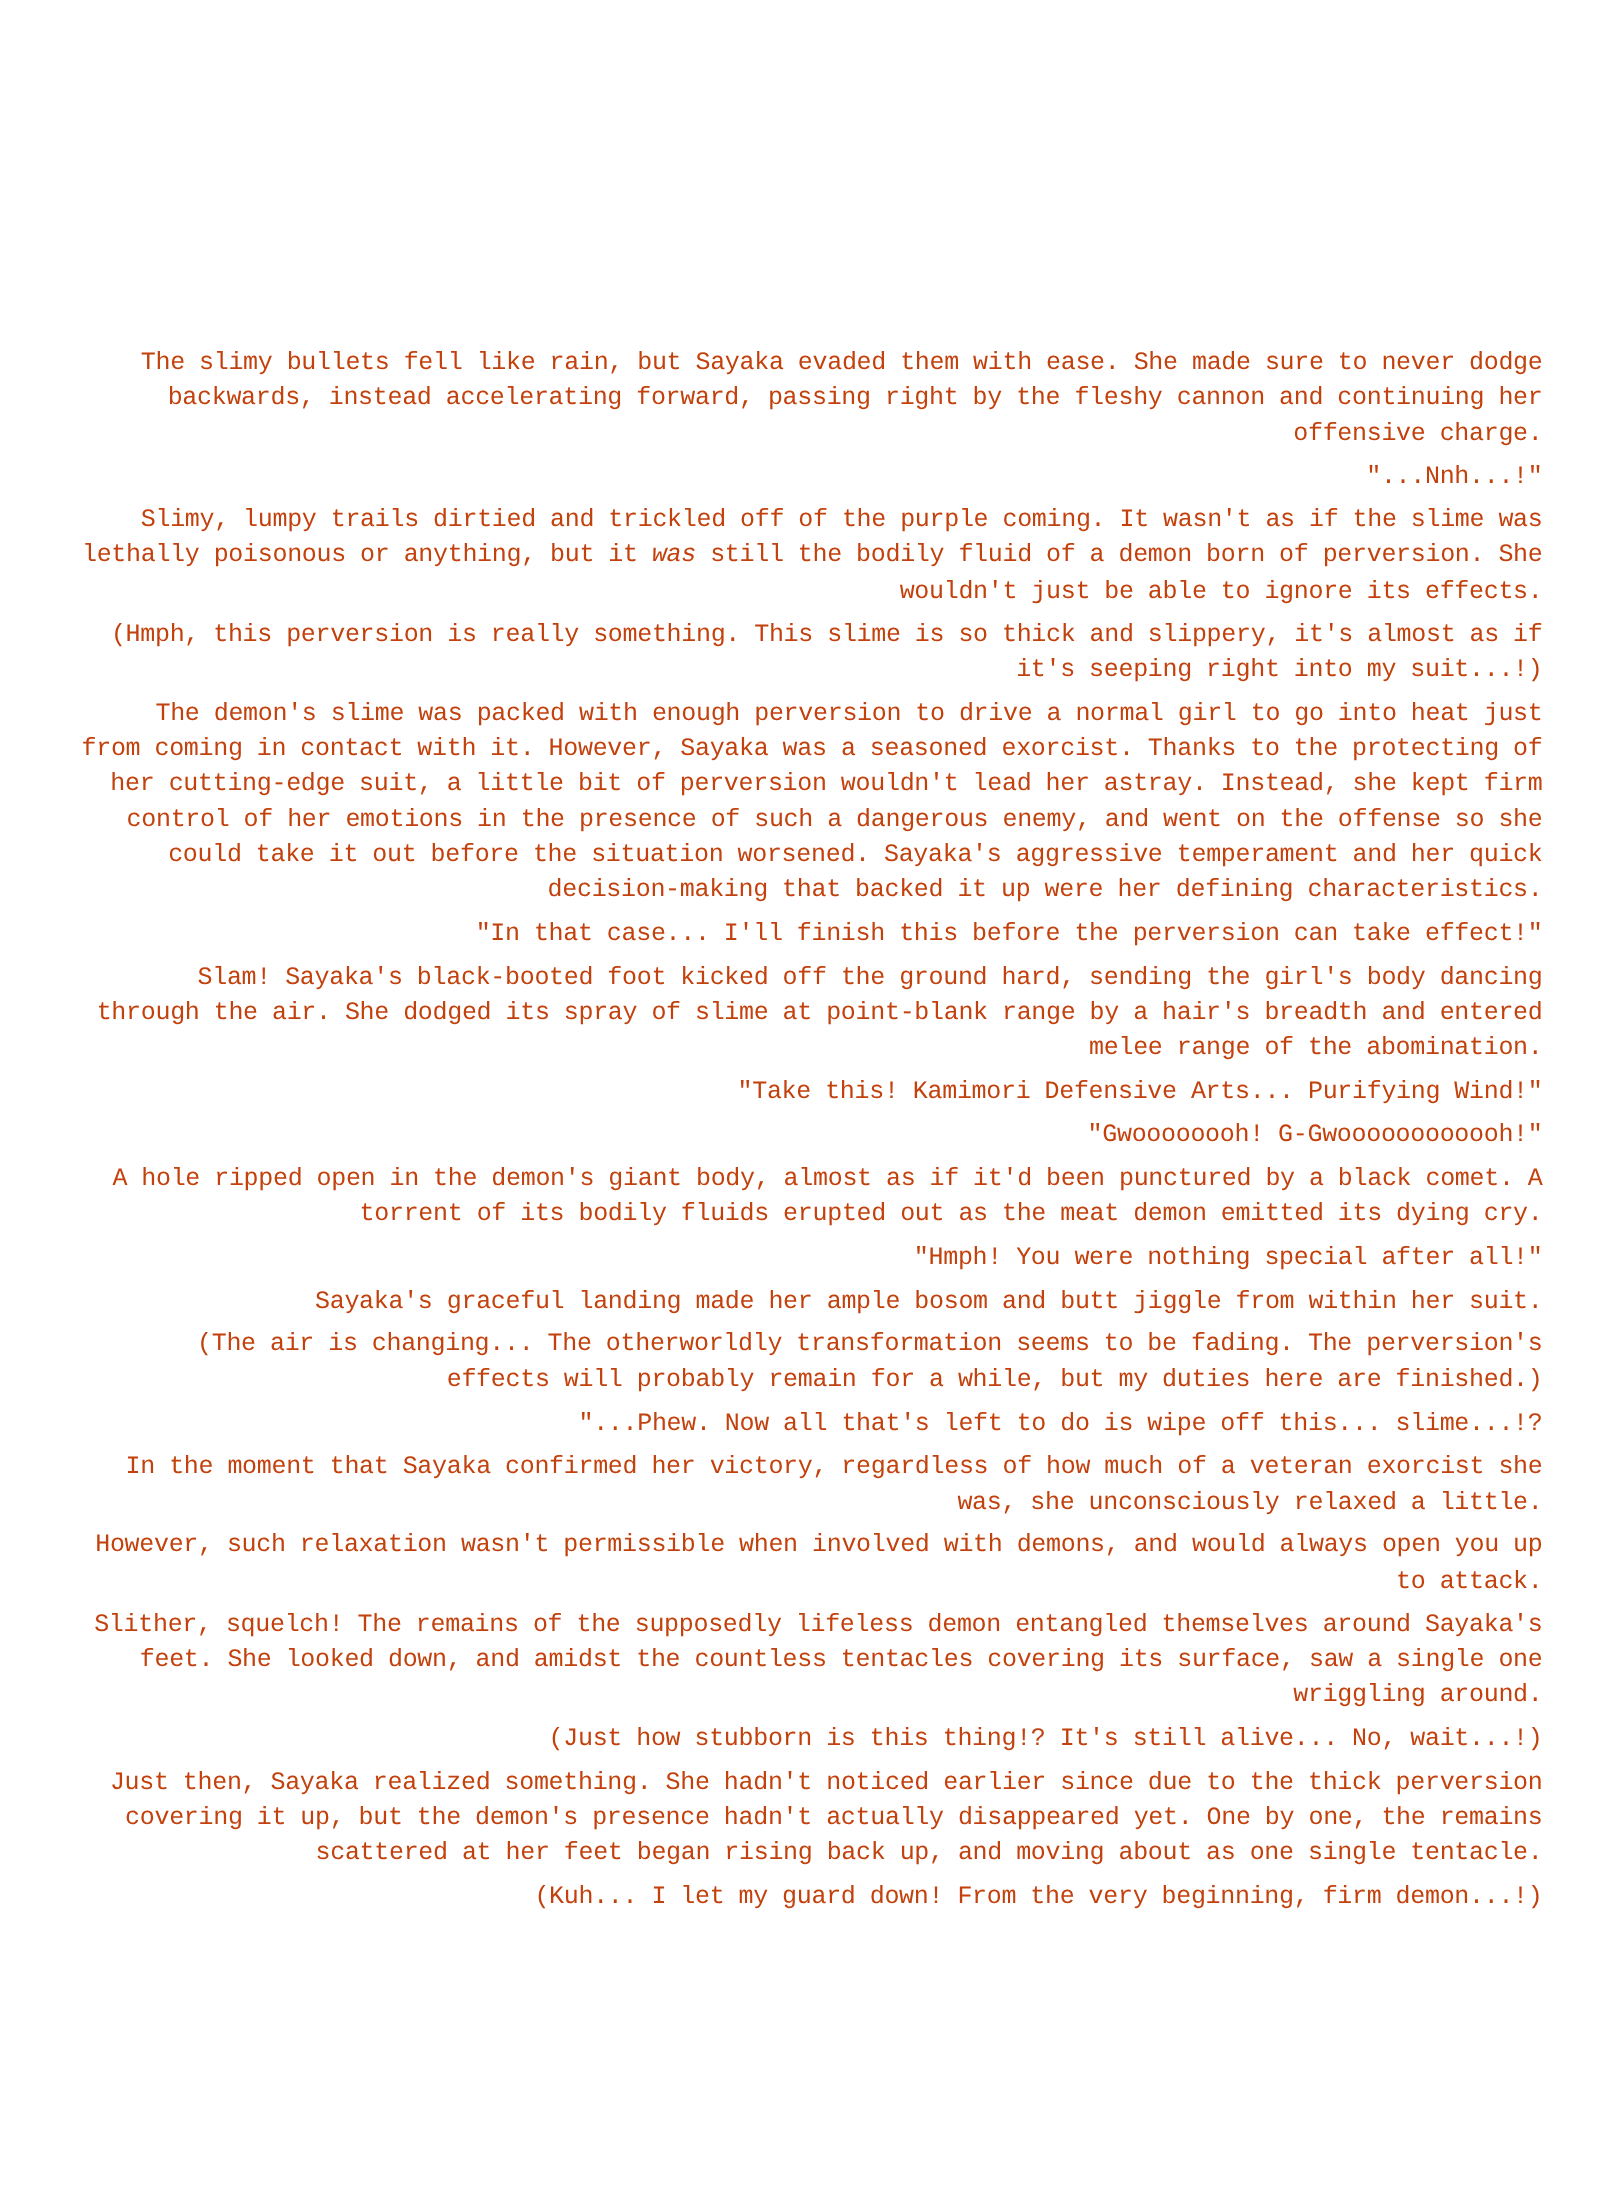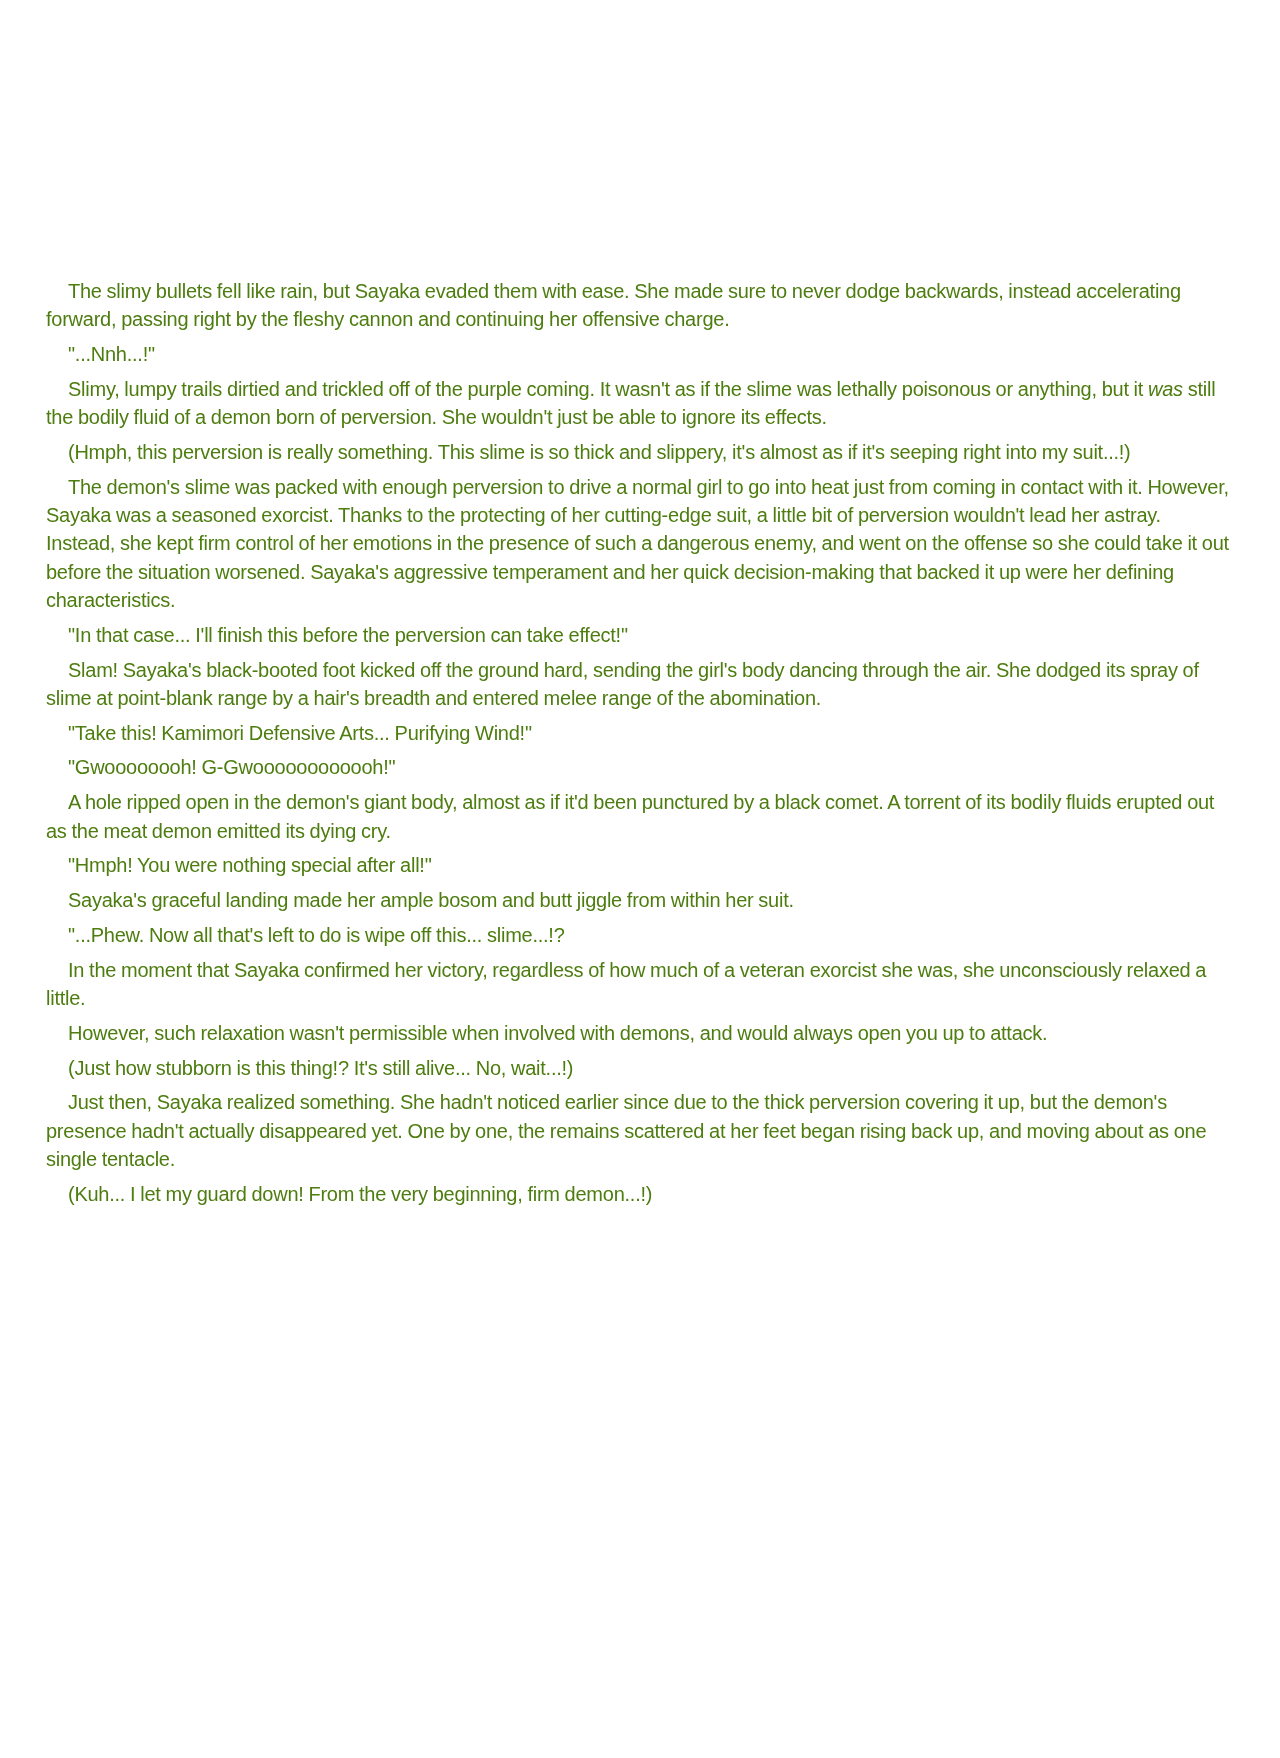--- a/index.html
+++ b/index.html
@@ -19,23 +19,24 @@
     left: 46px;
     width: 1188px;
     font-family: "Liberation Sans", sans-serif;
   }
   .page-content p {
     margin: 0 0 6.5px 0;
     font-size: 20px;
     line-height: 28.3px;
     letter-spacing: -0.25px;
     word-spacing: -0.4px;
-    color: #4d7c0f;
+    color: #c2410c;
     text-indent: 22px;
-    text-align: left;
+    text-align: right;
+    font-family: Liberation Mono, monospace;
   }
   .page-content p span.italic {
     font-style: italic;
   }
 </style>
 </head>
 <body>
 
 <main class="page-content" id="page-content">
     <p><span>The slimy bullets fell like rain, but Sayaka evaded them with ease. She made sure to never dodge backwards, instead accelerating forward, passing right by the fleshy cannon and continuing her offensive charge.</span></p>
@@ -43,19 +44,21 @@
     <p><span>Slimy, lumpy trails dirtied and trickled off of the purple coming. It wasn't as if the slime was lethally poisonous or anything, but it </span><span class="italic">was</span><span> still the bodily fluid of a demon born of perversion. She wouldn't just be able to ignore its effects.</span></p>
     <p><span>(Hmph, this perversion is really something. This slime is so thick and slippery, it's almost as if it's seeping right into my suit...!)</span></p>
     <p><span>The demon's slime was packed with enough perversion to drive a normal girl to go into heat just from coming in contact with it. However, Sayaka was a seasoned exorcist. Thanks to the protecting of her cutting-edge suit, a little bit of perversion wouldn't lead her astray. Instead, she kept firm control of her emotions in the presence of such a dangerous enemy, and went on the offense so she could take it out before the situation worsened. Sayaka's aggressive temperament and her quick decision-making that backed it up were her defining characteristics.</span></p>
     <p><span>"In that case... I'll finish this before the perversion can take effect!"</span></p>
     <p><span>Slam! Sayaka's black-booted foot kicked off the ground hard, sending the girl's body dancing through the air. She dodged its spray of slime at point-blank range by a hair's breadth and entered melee range of the abomination.</span></p>
     <p><span>"Take this! Kamimori Defensive Arts... Purifying Wind!"</span></p>
     <p><span>"Gwoooooooh! G-Gwoooooooooooh!"</span></p>
     <p><span>A hole ripped open in the demon's giant body, almost as if it'd been punctured by a black comet. A torrent of its bodily fluids erupted out as the meat demon emitted its dying cry.</span></p>
     <p><span>"Hmph! You were nothing special after all!"</span></p>
     <p><span>Sayaka's graceful landing made her ample bosom and butt jiggle from within her suit.</span></p>
+    <p><span>(The air is changing... The otherworldly transformation seems to be fading. The perversion's effects will probably remain for a while, but my duties here are finished.)</span></p>
     <p><span>"...Phew. Now all that's left to do is wipe off this... slime...!?</span></p>
     <p><span>In the moment that Sayaka confirmed her victory, regardless of how much of a veteran exorcist she was, she unconsciously relaxed a little.</span></p>
     <p><span>However, such relaxation wasn't permissible when involved with demons, and would always open you up to attack.</span></p>
+    <p><span>Slither, squelch! The remains of the supposedly lifeless demon entangled themselves around Sayaka's feet. She looked down, and amidst the countless tentacles covering its surface, saw a single one wriggling around.</span></p>
     <p><span>(Just how stubborn is this thing!? It's still alive... No, wait...!)</span></p>
     <p><span>Just then, Sayaka realized something. She hadn't noticed earlier since due to the thick perversion covering it up, but the demon's presence hadn't actually disappeared yet. One by one, the remains scattered at her feet began rising back up, and moving about as one single tentacle.</span></p>
     <p><span>(Kuh... I let my guard down! From the very beginning, firm demon...!)</span></p>
   </main>
 
 </body></html>

